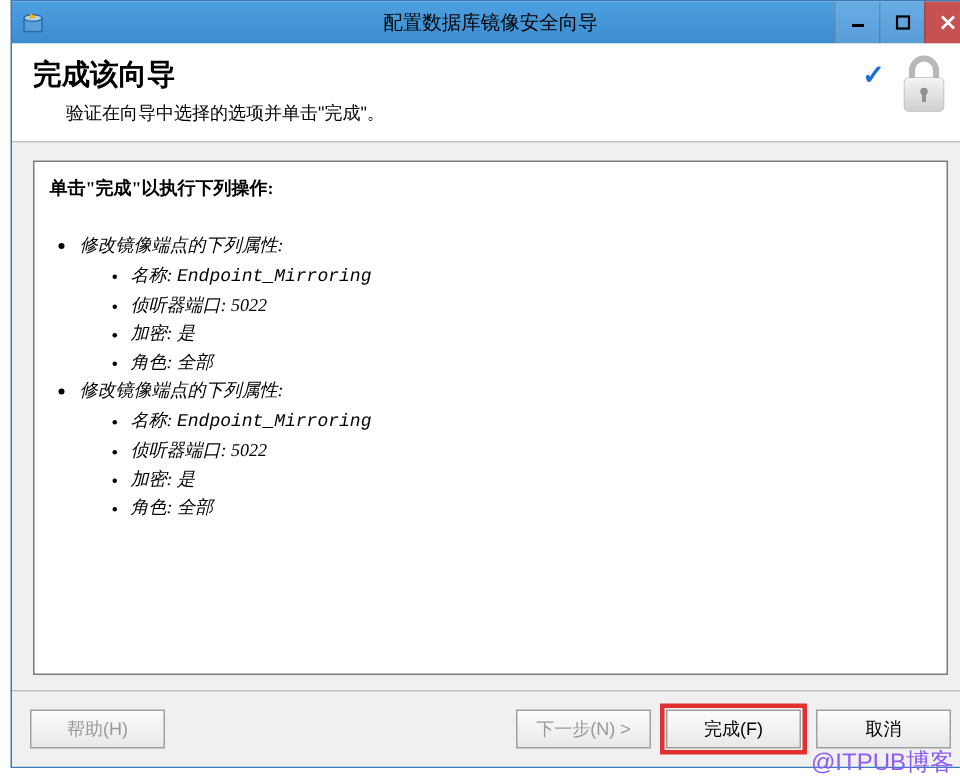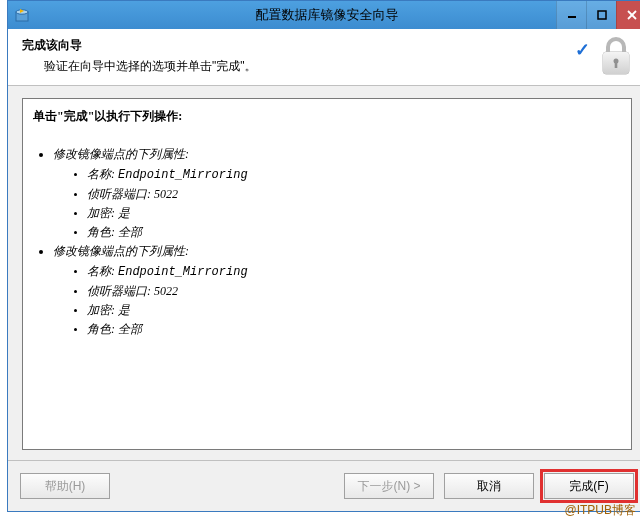--- a/index.html
+++ b/index.html
@@ -58,21 +58,21 @@
   }
   .win-btn.close { background: #c75050; color: #fff; }
   .header-area {
     background: #fff;
     padding: 8px 14px 10px 14px;
     border-bottom: 1px solid #c0c0c0;
     position: relative;
     min-height: 56px;
   }
   .header-title {
-    font-size: 12px;
+    font-size: 19px;
     font-weight: bold;
     margin-bottom: 4px;
   }
   .header-subtitle {
     font-size: 12px;
     margin-left: 22px;
   }
   .header-check {
     position: absolute;
     right: 56px; top: 10px;
@@ -127,22 +127,22 @@
     cursor: default;
   }
   .btn.highlight {
     outline: 3px solid #e03030;
     outline-offset: 1px;
   }
   .spacer { flex: 1; }
   .watermark {
     position: absolute;
     right: 4px; bottom: 2px;
-    color: #a16207;
-    font-size: 12px;
+    color: #8b5cf6;
+    font-size: 16px;
   }
   .mono { font-family: "Courier New", monospace; }
 </style>
 </head>
 <body>
 
 <div class="window">
 
   <div class="titlebar">
     <span class="title-icon">
@@ -216,19 +216,19 @@
           <li><span>角色:</span> <span>全部</span></li>
         </ul>
       </ul>
     </div>
   </div>
 
   <div class="button-row">
     <button class="btn disabled">帮助(H)</button>
     <div class="spacer"></div>
     <button class="btn disabled">下一步(N) &gt;</button>
+    <button class="btn highlight">完成(F)</button>
     <button class="btn">取消</button>
-    <button class="btn highlight">完成(F)</button>
   </div>
 
 </div>
 
 <div class="watermark">@ITPUB博客</div>
 
 </body></html>

